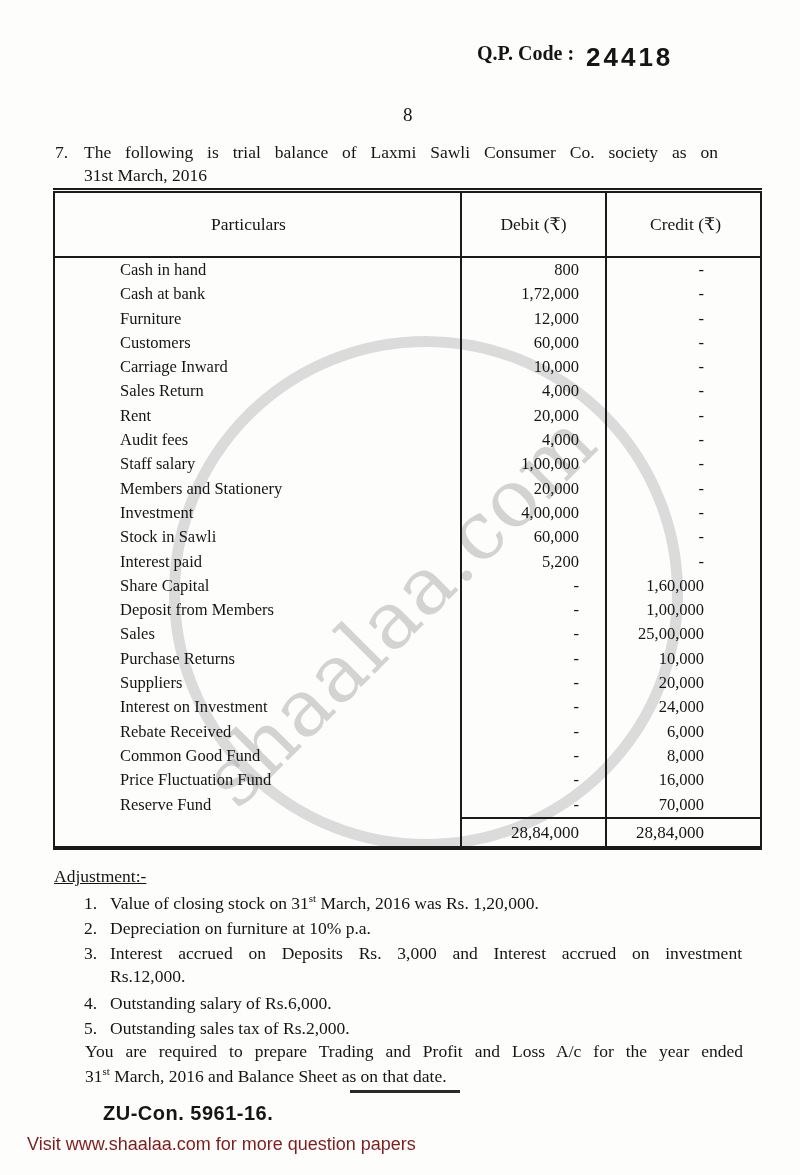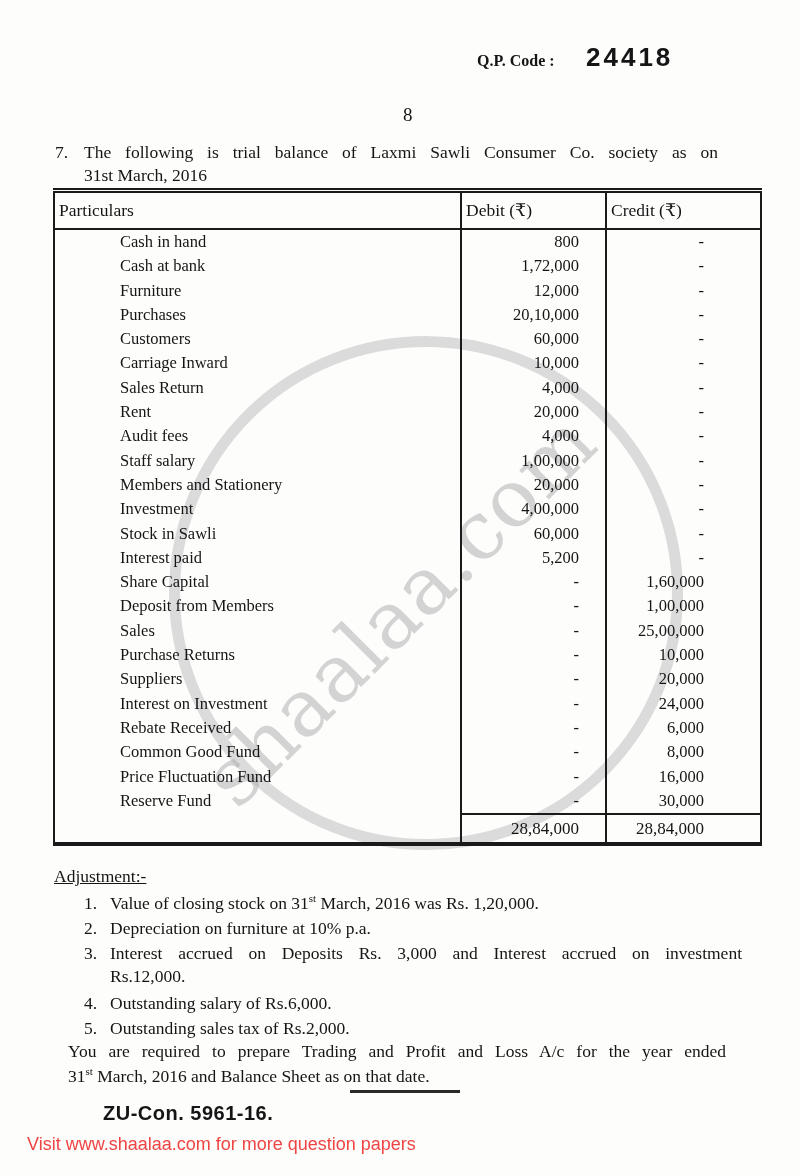--- a/index.html
+++ b/index.html
@@ -16,66 +16,66 @@
     border:11px solid rgba(185,185,185,0.5); border-radius:50%;
   }
   .watermark-text {
     position:absolute; z-index:0; left:120px; top:555px; width:560px; height:110px;
     font-family:"DejaVu Serif",serif; font-size:80px; letter-spacing:1px;
     color:rgba(170,170,170,0.5); text-align:center; line-height:110px;
     transform:rotate(-45deg); white-space:nowrap;
   }
 
   
-  .qp-label { left:477px; top:52px; font-size:16px; font-weight:bold; }
+  .qp-label { left:477px; top:42px; font-size:20px; font-weight:bold; }
   .qp-code  { left:586px; top:42px; font-size:26px; font-weight:bold;
               font-family:"Liberation Sans",sans-serif; letter-spacing:3px; }
   .page-number { left:403px; top:104px; font-size:19px; }
 
   
   .q-num   { left:55px;  top:142px; font-size:17.5px; }
   .q-line1 { left:84px;  top:142px; width:634px; font-size:17.5px; }
   .q-marks { left:768px; top:142px; font-size:17.5px; font-weight:bold;margin-left:44px; }
   .q-line2 { left:84px;  top:165px; font-size:17.5px; }
   .just { text-align:justify; text-align-last:justify; }
 
   
   .tb {
     position:absolute; z-index:1; left:53px; top:188px; width:707px;
     border-collapse:collapse; table-layout:fixed; font-size:16.5px;
   }
   .tb { border:2px solid #1a1a1a; border-top:5px double #1a1a1a; border-bottom:4px solid #1a1a1a; }
   .tb col.c1 { width:407px; } .tb col.c2 { width:145px; } .tb col.c3 { width:155px; }
   .tb th {
-    font-weight:normal; font-size:17.5px; height:27px; padding:4px;
-    text-align:left; border-bottom:2px solid #1a1a1a;
+    font-weight:normal; font-size:17.5px; height:27px; padding:18px;
+    text-align:center; border-bottom:2px solid #1a1a1a;
   }
   .tb th.h-part { padding-right:36px; }
   .tb th.h-debit, .tb th.h-credit { border-left:2px solid #1a1a1a; }
   .tb th.h-credit { padding-right:14px; }
   .tb td { height:24.3px; line-height:24.3px; padding:0; white-space:nowrap; overflow:hidden; }
   .tb td.cell-particulars { padding-left:65px; }
   .tb td.cell-debit  { text-align:right; padding-right:26px; border-left:2px solid #1a1a1a; }
   .tb td.cell-credit { text-align:right; padding-right:56px; border-left:2px solid #1a1a1a; }
   .tb .total-num { border-top:2px solid #1a1a1a; height:27px; line-height:27px; font-size:17px;padding-left:20px; }
 
   
   .adj-heading { left:54px; font-size:17.5px;text-decoration:underline; }
   .adj-item { position:absolute; z-index:1; left:110px; width:632px; font-size:17.5px; line-height:24px; }
   .adj-num  { position:absolute; left:-26px; }
   .adj-cont { left:110px; font-size:17.5px; }
   .adj-just { text-align:justify; text-align-last:justify; }
-  .closing  { left:68px; width:658px; font-size:17.5px; }
+  .closing  { left:85px; width:658px; font-size:17.5px; }
   sup.sup { font-size:11px; line-height:0;margin-top:32px; }
 
   
   .rule { left:350px; top:1090px; width:110px; height:3px; background:#2a2a2a; }
   .exam-code { left:103px; top:1102px; font-size:20px; font-weight:bold;
                font-family:"Liberation Sans",sans-serif; letter-spacing:0.5px;text-align:center; }
-  .visit-note { left:27px; top:1134px; font-size:18px; color:#ef4444;
+  .visit-note { left:27px; top:1134px; font-size:18px; color:#7f1d1d;
                 font-family:"Liberation Sans",sans-serif; }
 </style>
 </head>
 <body>
 
 <div class="page">
 
   <div class="watermark-ring"></div>
   <div class="watermark-text">shaalaa.com</div>
 
@@ -111,25 +111,20 @@
           <td class="cell-particulars">Cash at bank</td>
           <td class="cell-debit">1,72,000</td>
           <td class="cell-credit">-</td>
         </tr>
         <tr>
           <td class="cell-particulars">Furniture</td>
           <td class="cell-debit">12,000</td>
           <td class="cell-credit">-</td>
         </tr>
         <tr>
-          <td class="cell-particulars">Purchases</td>
-          <td class="cell-debit">20,10,000</td>
-          <td class="cell-credit">-</td>
-        </tr>
-        <tr>
           <td class="cell-particulars">Customers</td>
           <td class="cell-debit">60,000</td>
           <td class="cell-credit">-</td>
         </tr>
         <tr>
           <td class="cell-particulars">Carriage Inward</td>
           <td class="cell-debit">10,000</td>
           <td class="cell-credit">-</td>
         </tr>
         <tr>
@@ -213,21 +208,21 @@
           <td class="cell-credit">8,000</td>
         </tr>
         <tr>
           <td class="cell-particulars">Price Fluctuation Fund</td>
           <td class="cell-debit">-</td>
           <td class="cell-credit">16,000</td>
         </tr>
         <tr>
           <td class="cell-particulars">Reserve Fund</td>
           <td class="cell-debit">-</td>
-          <td class="cell-credit">30,000</td>
+          <td class="cell-credit">70,000</td>
         </tr>
       </tbody>
     <tfoot>
       <tr>
         <td class="cell-particulars"></td>
         <td class="cell-debit total-num">28,84,000</td>
         <td class="cell-credit total-num">28,84,000</td>
       </tr>
     </tfoot>
   </table>

